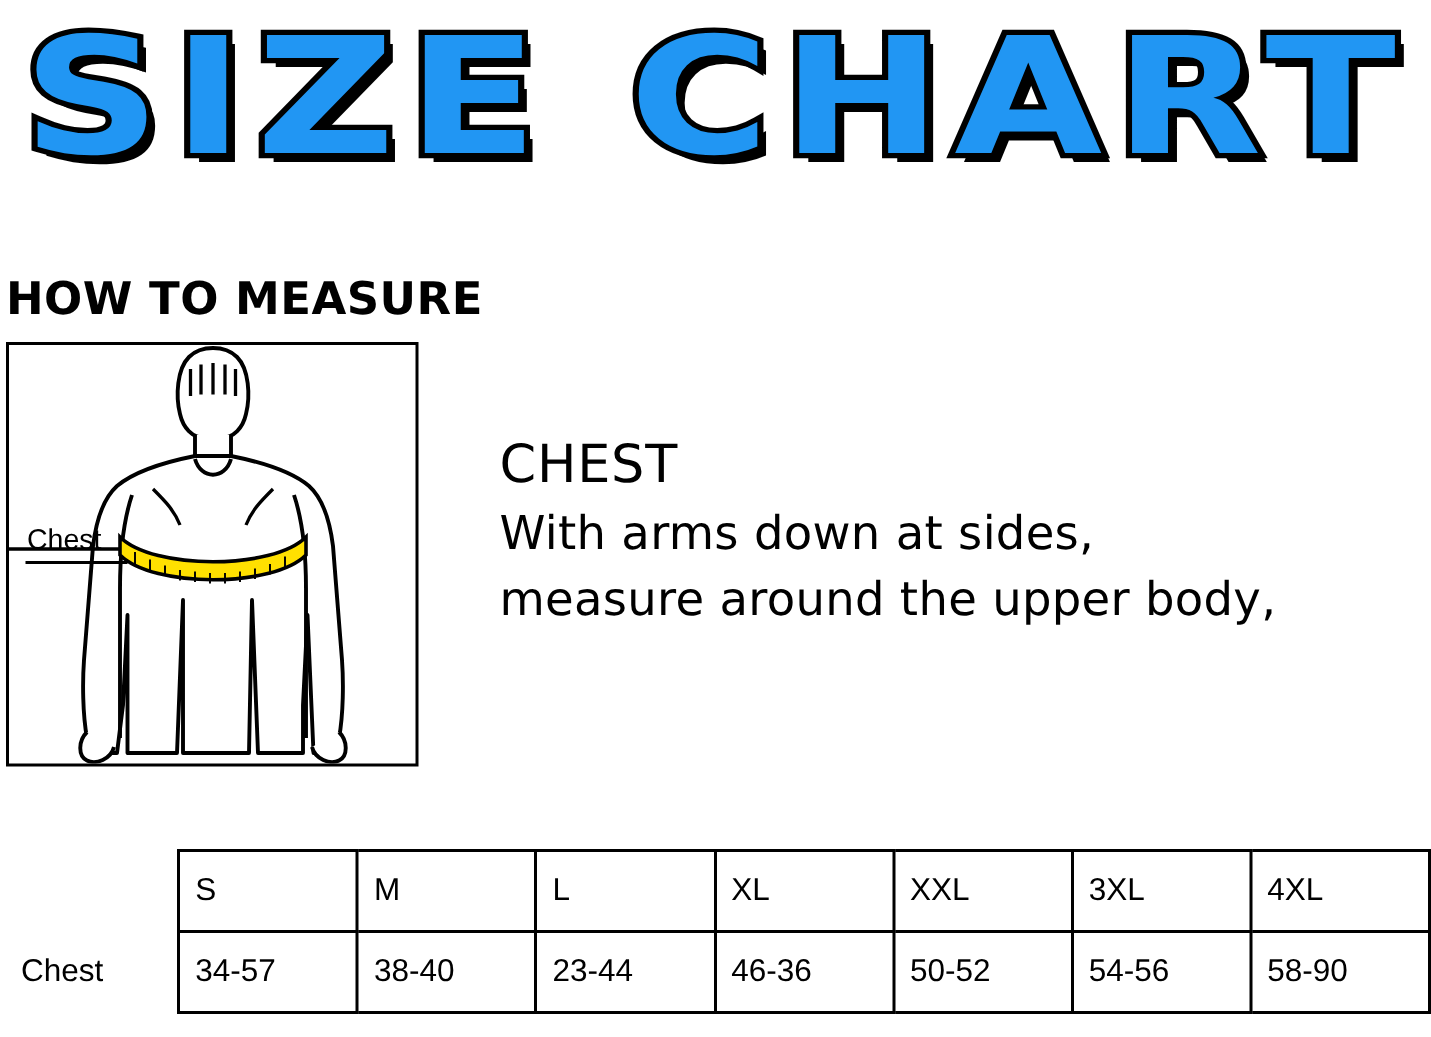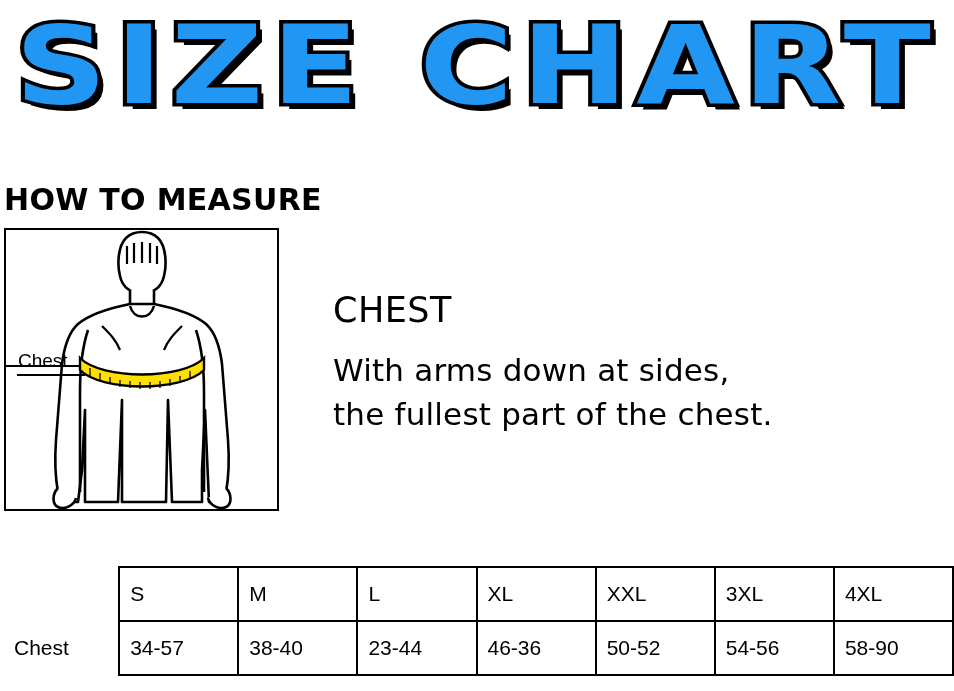--- a/index.html
+++ b/index.html
@@ -95,21 +95,21 @@
     width: 615px;
   }
   .desc-title {
     font-family: "DejaVu Sans", sans-serif;
     font-size: 35px;
     line-height: 44px;
     color: #000000;
     letter-spacing: 0.5px;
   }
   .desc-body {
-    margin-top: 16px;
+    margin-top: 2px;
     font-family: "DejaVu Sans", sans-serif;
     font-size: 31px;
     line-height: 44px;
     color: #000000;
     letter-spacing: 0.2px;
   }
 
   
   .table-wrap {
     position: absolute;
@@ -196,21 +196,21 @@
     <line x1="0" y1="136" x2="74" y2="136" stroke="#000000" stroke-width="2.2"></line>
   </svg>
 </div>
 <div class="chest-label">Chest</div>
 <div class="chest-label-underline"></div>
 
 <div class="desc-wrap">
   <div class="desc-title">CHEST</div>
   <div class="desc-body">
     <div>With arms down at sides,</div>
-    <div>the fullest part of the chest.</div>
+    <div>measure around the upper body,</div>
   </div>
 </div>
 
 <div class="table-wrap">
   <table class="size-table">
     <tbody>
       <tr>
         <td class="corner"></td>
         <td>S</td>
         <td>M</td>

